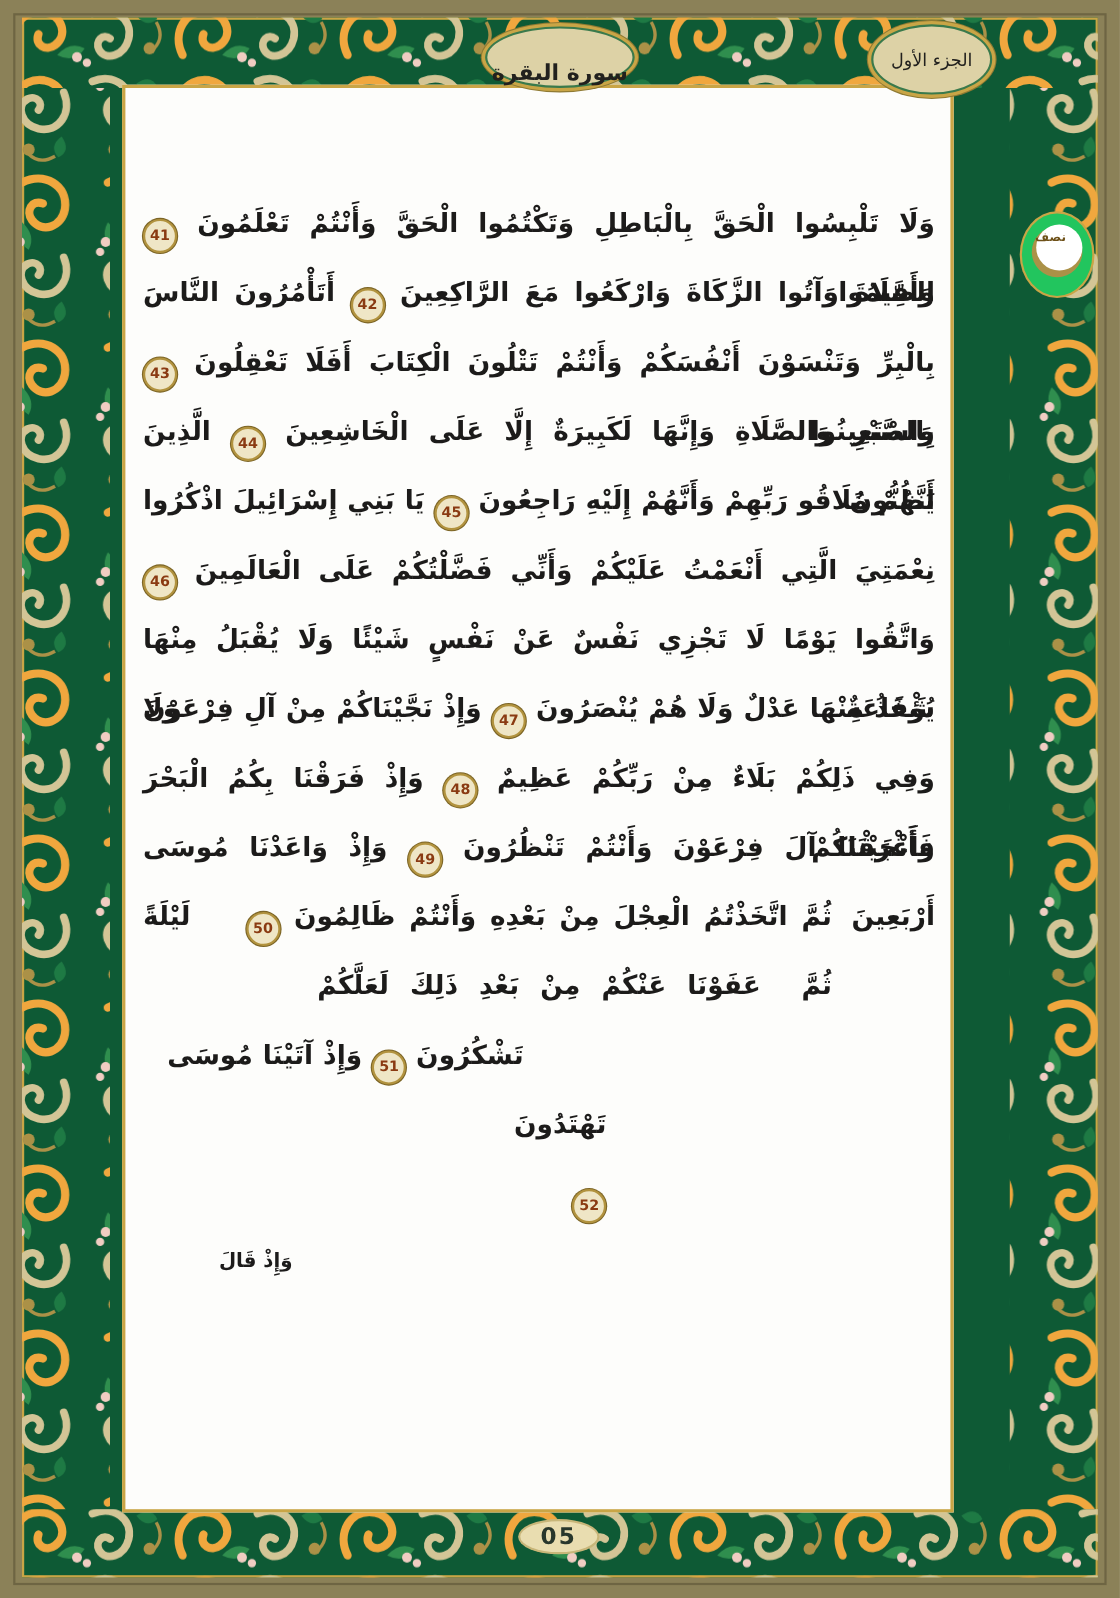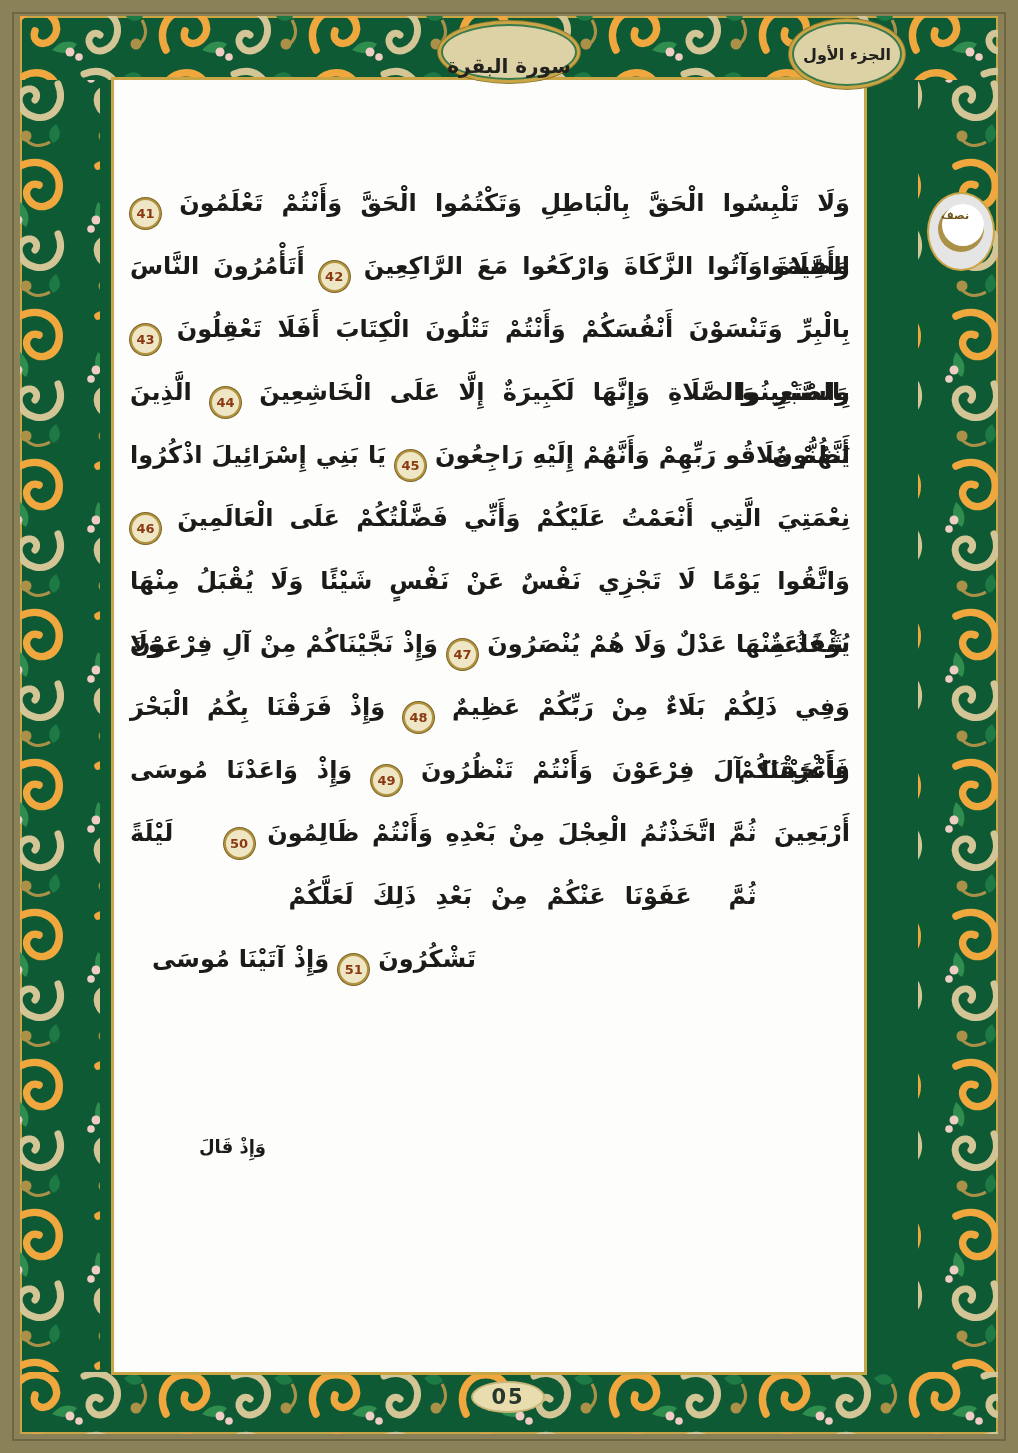--- a/index.html
+++ b/index.html
@@ -17,24 +17,24 @@
   .page-white{position:absolute;left:111px;top:77px;width:756px;height:1298px;
       box-sizing:border-box;background:var(--page_bg);
       border:3px solid var(--gold_line);z-index:1;}
 
   .cartouche{position:absolute;z-index:2;display:flex;align-items:center;justify-content:center;
       background:var(--cartouche_fill);border:2px solid var(--cartouche_border);
       border-radius:50%;box-shadow:0 0 0 3px var(--gold_line),0 0 0 4px #8f7a33;}
   .cartouche-surah{left:441px;top:24px;width:132px;height:52px;align-items:flex-end;}
   .cartouche-surah span{font-size:20px;font-weight:bold;color:#22211e;}
   .cartouche-juz{left:792px;top:22px;width:106px;height:60px;}
-  .cartouche-juz span{font-size:16px;font-weight:bold;color:#22211e;}
+  .cartouche-juz span{font-size:16px;font-weight:normal;color:#22211e;}
 
   .hizb-medallion{position:absolute;left:929px;top:194px;width:64px;height:75px;z-index:2;
-      border-radius:50%;background:#e5e5e5;box-shadow:0 0 0 2px var(--gold_line);}
+      border-radius:50%;background:#22c55e;box-shadow:0 0 0 2px var(--gold_line);}
   .hizb-crescent-outer{position:absolute;left:9px;top:12px;width:46px;height:46px;
       border-radius:50%;background:var(--olive);}
   .hizb-crescent-inner{position:absolute;left:13px;top:10px;width:42px;height:42px;
       border-radius:50%;background:#ffffff;}
   .hizb-label{position:absolute;left:12px;top:15px;font-size:11px;font-weight:bold;
       color:#6e5119;z-index:3;}
 
   .page-number-medallion{position:absolute;left:473px;top:1383px;width:70px;height:28px;z-index:2;
       border-radius:50%;background:#e9ddb0;box-shadow:0 0 0 2px #c8b679;
       display:flex;align-items:center;justify-content:center;}
@@ -108,19 +108,20 @@
       <div class="qline"><span>بِالصَّبْرِ وَالصَّلَاةِ وَإِنَّهَا لَكَبِيرَةٌ إِلَّا عَلَى الْخَاشِعِينَ</span> <span class="verse-badge">44</span> <span>الَّذِينَ يَظُنُّونَ</span> </div>
       <div class="qline"><span>أَنَّهُمْ مُلَاقُو رَبِّهِمْ وَأَنَّهُمْ إِلَيْهِ رَاجِعُونَ</span> <span class="verse-badge">45</span> <span>يَا بَنِي إِسْرَائِيلَ اذْكُرُوا</span> </div>
       <div class="qline"><span>نِعْمَتِيَ الَّتِي أَنْعَمْتُ عَلَيْكُمْ وَأَنِّي فَضَّلْتُكُمْ عَلَى الْعَالَمِينَ</span> <span class="verse-badge">46</span> </div>
       <div class="qline"><span>وَاتَّقُوا يَوْمًا لَا تَجْزِي نَفْسٌ عَنْ نَفْسٍ شَيْئًا وَلَا يُقْبَلُ مِنْهَا شَفَاعَةٌ وَلَا</span> </div>
       <div class="qline"><span>يُؤْخَذُ مِنْهَا عَدْلٌ وَلَا هُمْ يُنْصَرُونَ</span> <span class="verse-badge">47</span> <span>وَإِذْ نَجَّيْنَاكُمْ مِنْ آلِ فِرْعَوْنَ</span> </div>
       <div class="qline"><span>وَفِي ذَلِكُمْ بَلَاءٌ مِنْ رَبِّكُمْ عَظِيمٌ</span> <span class="verse-badge">48</span> <span>وَإِذْ فَرَقْنَا بِكُمُ الْبَحْرَ فَأَنْجَيْنَاكُمْ</span> </div>
       <div class="qline"><span>وَأَغْرَقْنَا آلَ فِرْعَوْنَ وَأَنْتُمْ تَنْظُرُونَ</span> <span class="verse-badge">49</span> <span>وَإِذْ وَاعَدْنَا مُوسَى أَرْبَعِينَ لَيْلَةً</span> </div>
       <div class="qline center" style="max-width: 74%;"><span>ثُمَّ اتَّخَذْتُمُ الْعِجْلَ مِنْ بَعْدِهِ وَأَنْتُمْ ظَالِمُونَ</span> <span class="verse-badge">50</span> <span>ثُمَّ</span> </div>
       <div class="qline center" style="max-width: 56%;"><span>عَفَوْنَا عَنْكُمْ مِنْ بَعْدِ ذَلِكَ لَعَلَّكُمْ</span> </div>
       <div class="qline center" style="max-width: 45%; margin-left: 22px;"><span>تَشْكُرُونَ</span> <span class="verse-badge">51</span> <span>وَإِذْ آتَيْنَا مُوسَى</span> </div>
+      <div class="qline center" style="max-width: 17%;"><span>تَهْتَدُونَ</span> <span class="verse-badge">52</span> </div>
     </div>
   <div class="catchword">وَإِذْ قَالَ</div>
 </div>
 
 <div class="page-number-medallion">
   <span>05</span>
 </div>
 
 </body></html>

